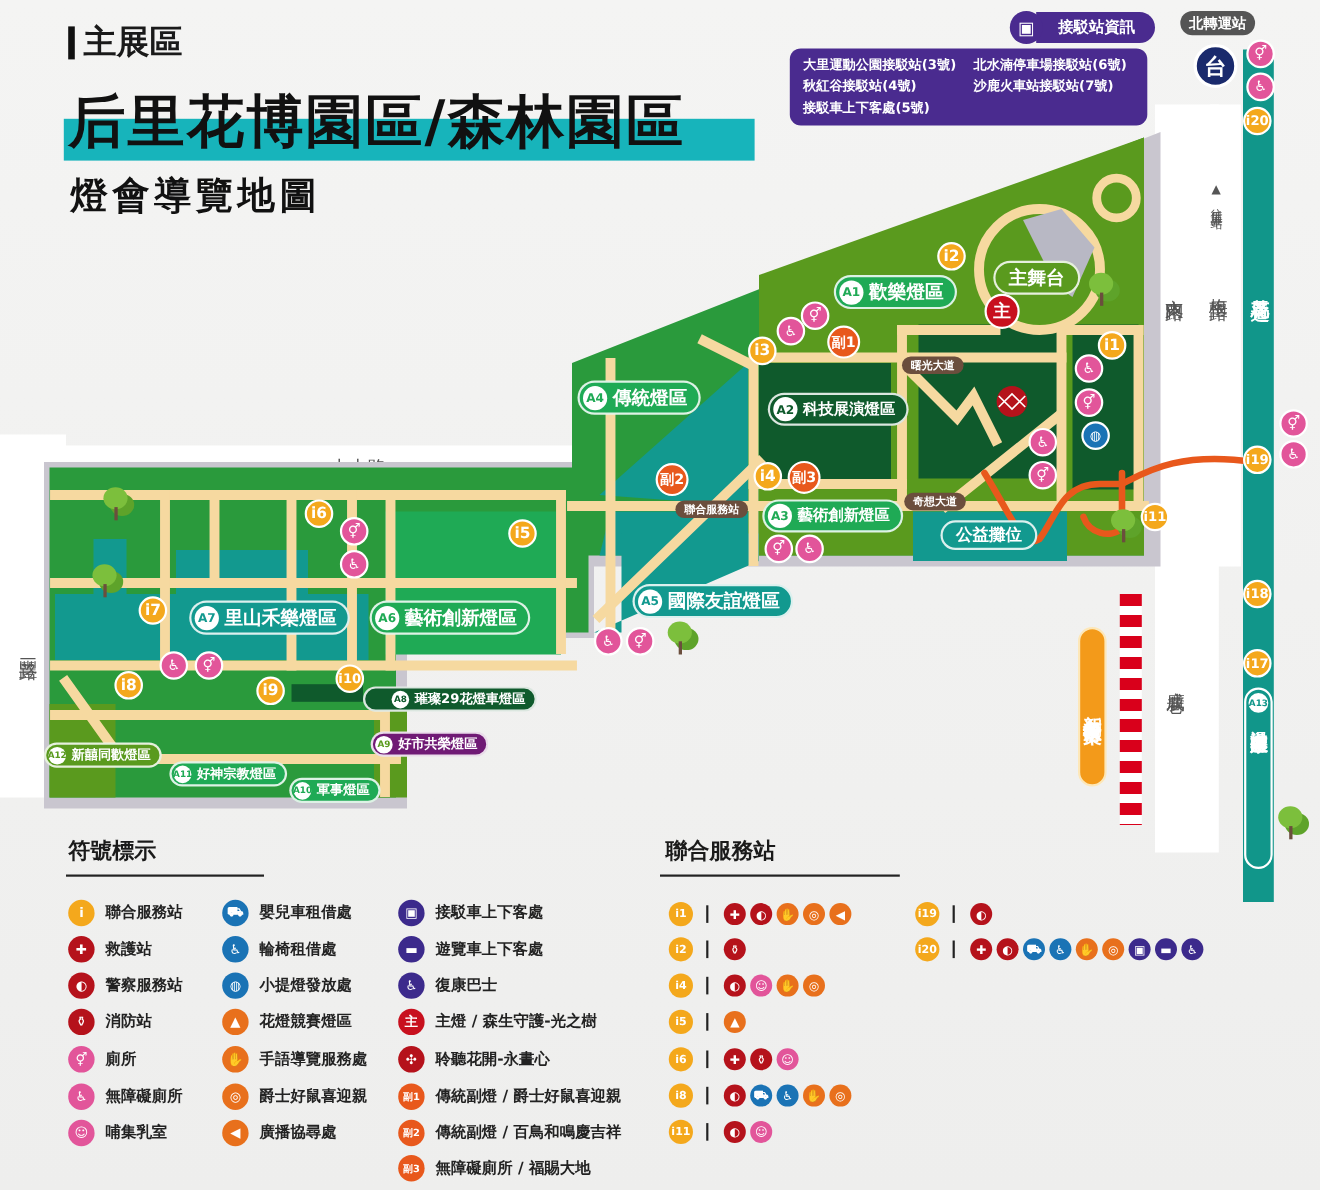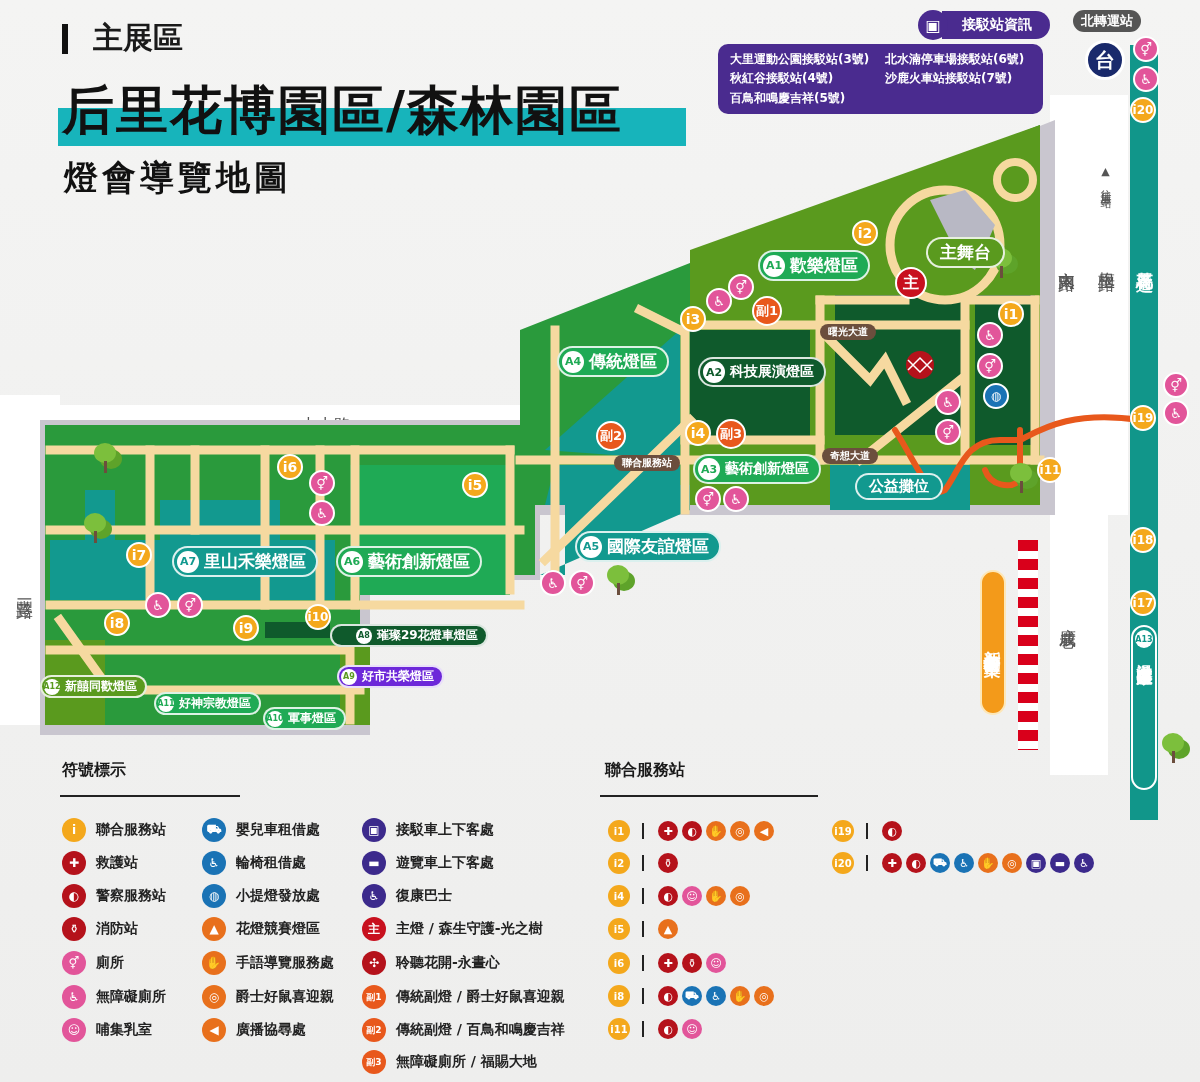--- a/index.html
+++ b/index.html
@@ -1,19 +1,19 @@
 <!DOCTYPE html>
 <html><head>
 <meta charset="utf-8">
 <style>
   * { box-sizing: border-box; margin: 0; padding: 0; }
   body { width: 1200px; height: 1082px; background: linear-gradient(180deg,#f4f4f3 0%,#eeeeed 100%); font-family: "DejaVu Sans", "Liberation Sans", sans-serif; position: relative; overflow: hidden; color:#1a1a1a; }
   .abs { position: absolute; }
   
-  .section-tag { left: 62px; top: 18px; font-size: 30px; font-weight: bold; display:flex; align-items:center; gap:25px; }
+  .section-tag { left: 62px; top: 18px; font-size: 30px; font-weight: bold; display:flex; align-items:center; gap:8px; }
   .section-tag .bar { width:6px; height:30px; background:#111; display:inline-block; }
   .title-band { left: 58px; top: 108px; width: 628px; height: 38px; background:#17b4bb; }
   .title-main { left: 62px; top: 76px; font-size: 52px; font-weight: bold; letter-spacing: 2px; color:#111; white-space:nowrap; }
   .title-sub { left: 64px; top: 155px; font-size: 34px; font-weight: bold; letter-spacing: 4px; color:#111; }
   
   .shuttle-head { left: 918px; top: 10px; display:flex; align-items:center; }
   .shuttle-icon { width:30px; height:30px; border-radius:50%; background:#4a2b8f; color:#fff; display:flex; align-items:center; justify-content:center; font-size:16px; z-index:2; }
   .shuttle-label { background:#4a2b8f; color:#fff; font-size:14px; font-weight:bold; padding:5px 18px 5px 20px; border-radius:0 16px 16px 0; margin-left:-6px; }
   .shuttle-box { left: 718px; top: 44px; width: 325px; height: 70px; background:#4a2b8f; border-radius:10px; color:#fff; font-size:12px; font-weight:bold; padding:7px 12px; display:grid; grid-template-columns: 155px 160px; row-gap:2px; }
   .north-station { left: 1073px; top: 10px; background:#555; color:#fff; font-size:13px; font-weight:bold; padding:2px 8px; border-radius:12px; }
@@ -30,21 +30,21 @@
   .zone.small { font-size:12px; padding:1px 8px 1px 2px; }
   .zone.small .badge { width:16px; height:16px; font-size:8px; }
   .ipin { position:absolute; width:26px; height:26px; border-radius:50%; background:#f4a81c; border:2px solid #fff; color:#fff; font-weight:bold; font-size:14px; display:flex; align-items:center; justify-content:center; }
   .fu { position:absolute; width:30px; height:30px; border-radius:50%; background:#e8581c; border:2px solid #fff; color:#fff; font-weight:bold; font-size:13px; display:flex; align-items:center; justify-content:center; }
   .wc { position:absolute; width:26px; height:26px; border-radius:50%; background:#e2559a; border:2px solid #fff; color:#fff; font-size:13px; display:flex; align-items:center; justify-content:center; }
   .street-tag { position:absolute; background:#6b4e3d; color:#fff; font-size:10px; padding:1px 8px; border-radius:10px; font-weight:bold; }
   .tree { position:absolute; width:26px; height:30px; }
   .tree::before { content:""; position:absolute; left:2px; top:0; width:22px; height:20px; border-radius:50%; background:#7cbf3c; box-shadow: 6px 6px 0 #5ea32a; }
   .tree::after { content:""; position:absolute; left:12px; top:18px; width:3px; height:12px; background:#6b4e3d; }
   
-  .legend-title { position:absolute; font-size:16px; font-weight:bold; }
+  .legend-title { position:absolute; font-size:20px; font-weight:bold; }
   .legend-rule { position:absolute; height:2px; background:#222; }
   .legend-item { position:absolute; display:flex; align-items:center; gap:10px; font-size:14px; font-weight:bold; color:#222; white-space:nowrap; }
   .licon { width:24px; height:24px; border-radius:50%; color:#fff; font-size:12px; font-weight:bold; display:flex; align-items:center; justify-content:center; flex-shrink:0; }
   .svc-row { position:absolute; display:flex; align-items:center; gap:4px; }
   .svc-row .sep { width:2px; height:16px; background:#222; margin:0 10px 0 8px; }
   .sicon { width:20px; height:20px; border-radius:50%; color:#fff; font-size:11px; display:flex; align-items:center; justify-content:center; font-weight:bold; }
   .sid { width:22px; height:22px; border-radius:50%; background:#f4a81c; color:#fff; font-size:10px; font-weight:bold; display:flex; align-items:center; justify-content:center; }
   .market { left: 980px; top: 570px; width: 26px; height: 145px; background:#f39a1a; border:2px solid #fde7b8; border-radius:14px; color:#fff; font-size:17px; font-weight:bold; writing-mode:vertical-rl; display:flex; align-items:center; justify-content:center; letter-spacing:2px; }
   .rw-stripes { left: 1018px; top: 540px; width: 20px; height: 210px; background: repeating-linear-gradient(180deg,#d9001b 0 11px,#fff 11px 19px); }
   .huama { left: 1130px; top: 45px; width: 28px; height: 775px; background:#11968a; }
@@ -65,21 +65,21 @@
 
 <div class="abs shuttle-head">
   <span class="shuttle-icon">▣</span>
   <span class="shuttle-label">接駁站資訊</span>
 </div>
 <div class="abs shuttle-box">
   <span>大里運動公園接駁站(3號)</span>
   <span>北水湳停車場接駁站(6號)</span>
   <span>秋紅谷接駁站(4號)</span>
   <span>沙鹿火車站接駁站(7號)</span>
-  <span>百鳥和鳴慶吉祥(5號)</span>
+  <span>接駁車上下客處(5號)</span>
 </div>
 <div class="abs north-station">北轉運站</div>
 <div class="abs tra-logo">台</div>
 
 <div class="road" style="left:1050px;top:95px;width:58px;height:680px;"></div>
 <div class="road" style="left:1100px;top:95px;width:28px;height:420px;"></div>
 <div class="road" style="left:0px;top:395px;width:60px;height:330px;"></div>
 <div class="road" style="left:10px;top:405px;width:530px;height:40px;"></div>
 <div class="road-label-h" style="left:300px;top:414px;">大山路</div>
 <div class="road-label" style="left:14px;top:585px;">三豐路</div>
@@ -160,21 +160,21 @@
   <path d="M908,360 L920,372 L932,360 M908,370 L920,358 L932,370" stroke="#fff" stroke-width="1.5" fill="none"></path>
 </svg>
 
 <div class="tree" style="left:92px;top:443px;"></div>
 <div class="tree" style="left:82px;top:513px;"></div>
 <div class="tree" style="left:988px;top:248px;"></div>
 <div class="tree" style="left:1008px;top:463px;"></div>
 <div class="tree" style="left:605px;top:565px;"></div>
 <div class="tree" style="left:1160px;top:733px;"></div>
 
-<div class="zone big" style="left:926px;top:237px;background:#5a9a1e;padding:2px 12px;text-align:right;">
+<div class="zone big" style="left:903px;top:237px;background:#5a9a1e;padding:2px 12px;text-align:right;">
   <span>主舞台</span>
 </div>
 <div class="abs" style="left:895px;top:267px;width:32px;height:32px;border-radius:50%;background:#c8101e;border:2px solid #fff;color:#fff;font-weight:bold;display:flex;align-items:center;justify-content:center;font-size:16px;">主</div>
 <div class="zone big" style="left:855px;top:473px;background:#12998f;padding:2px 12px;font-size:15px;">
   <span>公益攤位</span>
 </div>
 <div class="abs market">新創餐飲市集</div>
 <div class="abs rw-stripes"></div>
 
 <div class="street-tag" style="left:820px;top:324px;">曙光大道</div>
@@ -186,41 +186,41 @@
     <span>歡樂燈區</span>
   </div>
 <div class="zone" style="left:698px;top:357px;background:#0f5a2c;font-size:14px;">
     <span class="badge" style="color:#0f5a2c">A2</span>
     <span>科技展演燈區</span>
   </div>
 <div class="zone" style="left:693px;top:454px;background:#1faa55;font-size:14px;">
     <span class="badge" style="color:#1faa55">A3</span>
     <span>藝術創新燈區</span>
   </div>
-<div class="zone big" style="left:525px;top:346px;background:#1faa55;margin-left:32px;">
+<div class="zone big" style="left:525px;top:346px;background:#1faa55;">
     <span class="badge" style="color:#1faa55">A4</span>
     <span>傳統燈區</span>
   </div>
 <div class="zone big" style="left:575px;top:531px;background:#12998f;">
     <span class="badge" style="color:#12998f">A5</span>
     <span>國際友誼燈區</span>
   </div>
 <div class="zone big" style="left:336px;top:546px;background:#1faa55;">
     <span class="badge" style="color:#1faa55">A6</span>
     <span>藝術創新燈區</span>
   </div>
 <div class="zone big" style="left:172px;top:546px;background:#12998f;">
     <span class="badge" style="color:#12998f">A7</span>
     <span>里山禾樂燈區</span>
   </div>
 <div class="zone small" style="left:330px;top:624px;background:#0f5a2c;padding-left:24px;">
     <span class="badge" style="color:#0f5a2c">A8</span>
     <span>璀璨29花燈車燈區</span>
   </div>
-<div class="zone small" style="left:337px;top:665px;background:#6d28d9;">
+<div class="zone small" style="left:337px;top:665px;background:#701a75;">
     <span class="badge" style="color:#5a9a1e">A9</span>
     <span>好市共榮燈區</span>
   </div>
 <div class="zone small" style="left:263px;top:707px;background:#1faa55;">
     <span class="badge" style="color:#1faa55">A10</span>
     <span>軍事燈區</span>
   </div>
 <div class="zone small" style="left:154px;top:692px;background:#1faa55;">
     <span class="badge" style="color:#1faa55">A11</span>
     <span>好神宗教燈區</span>

